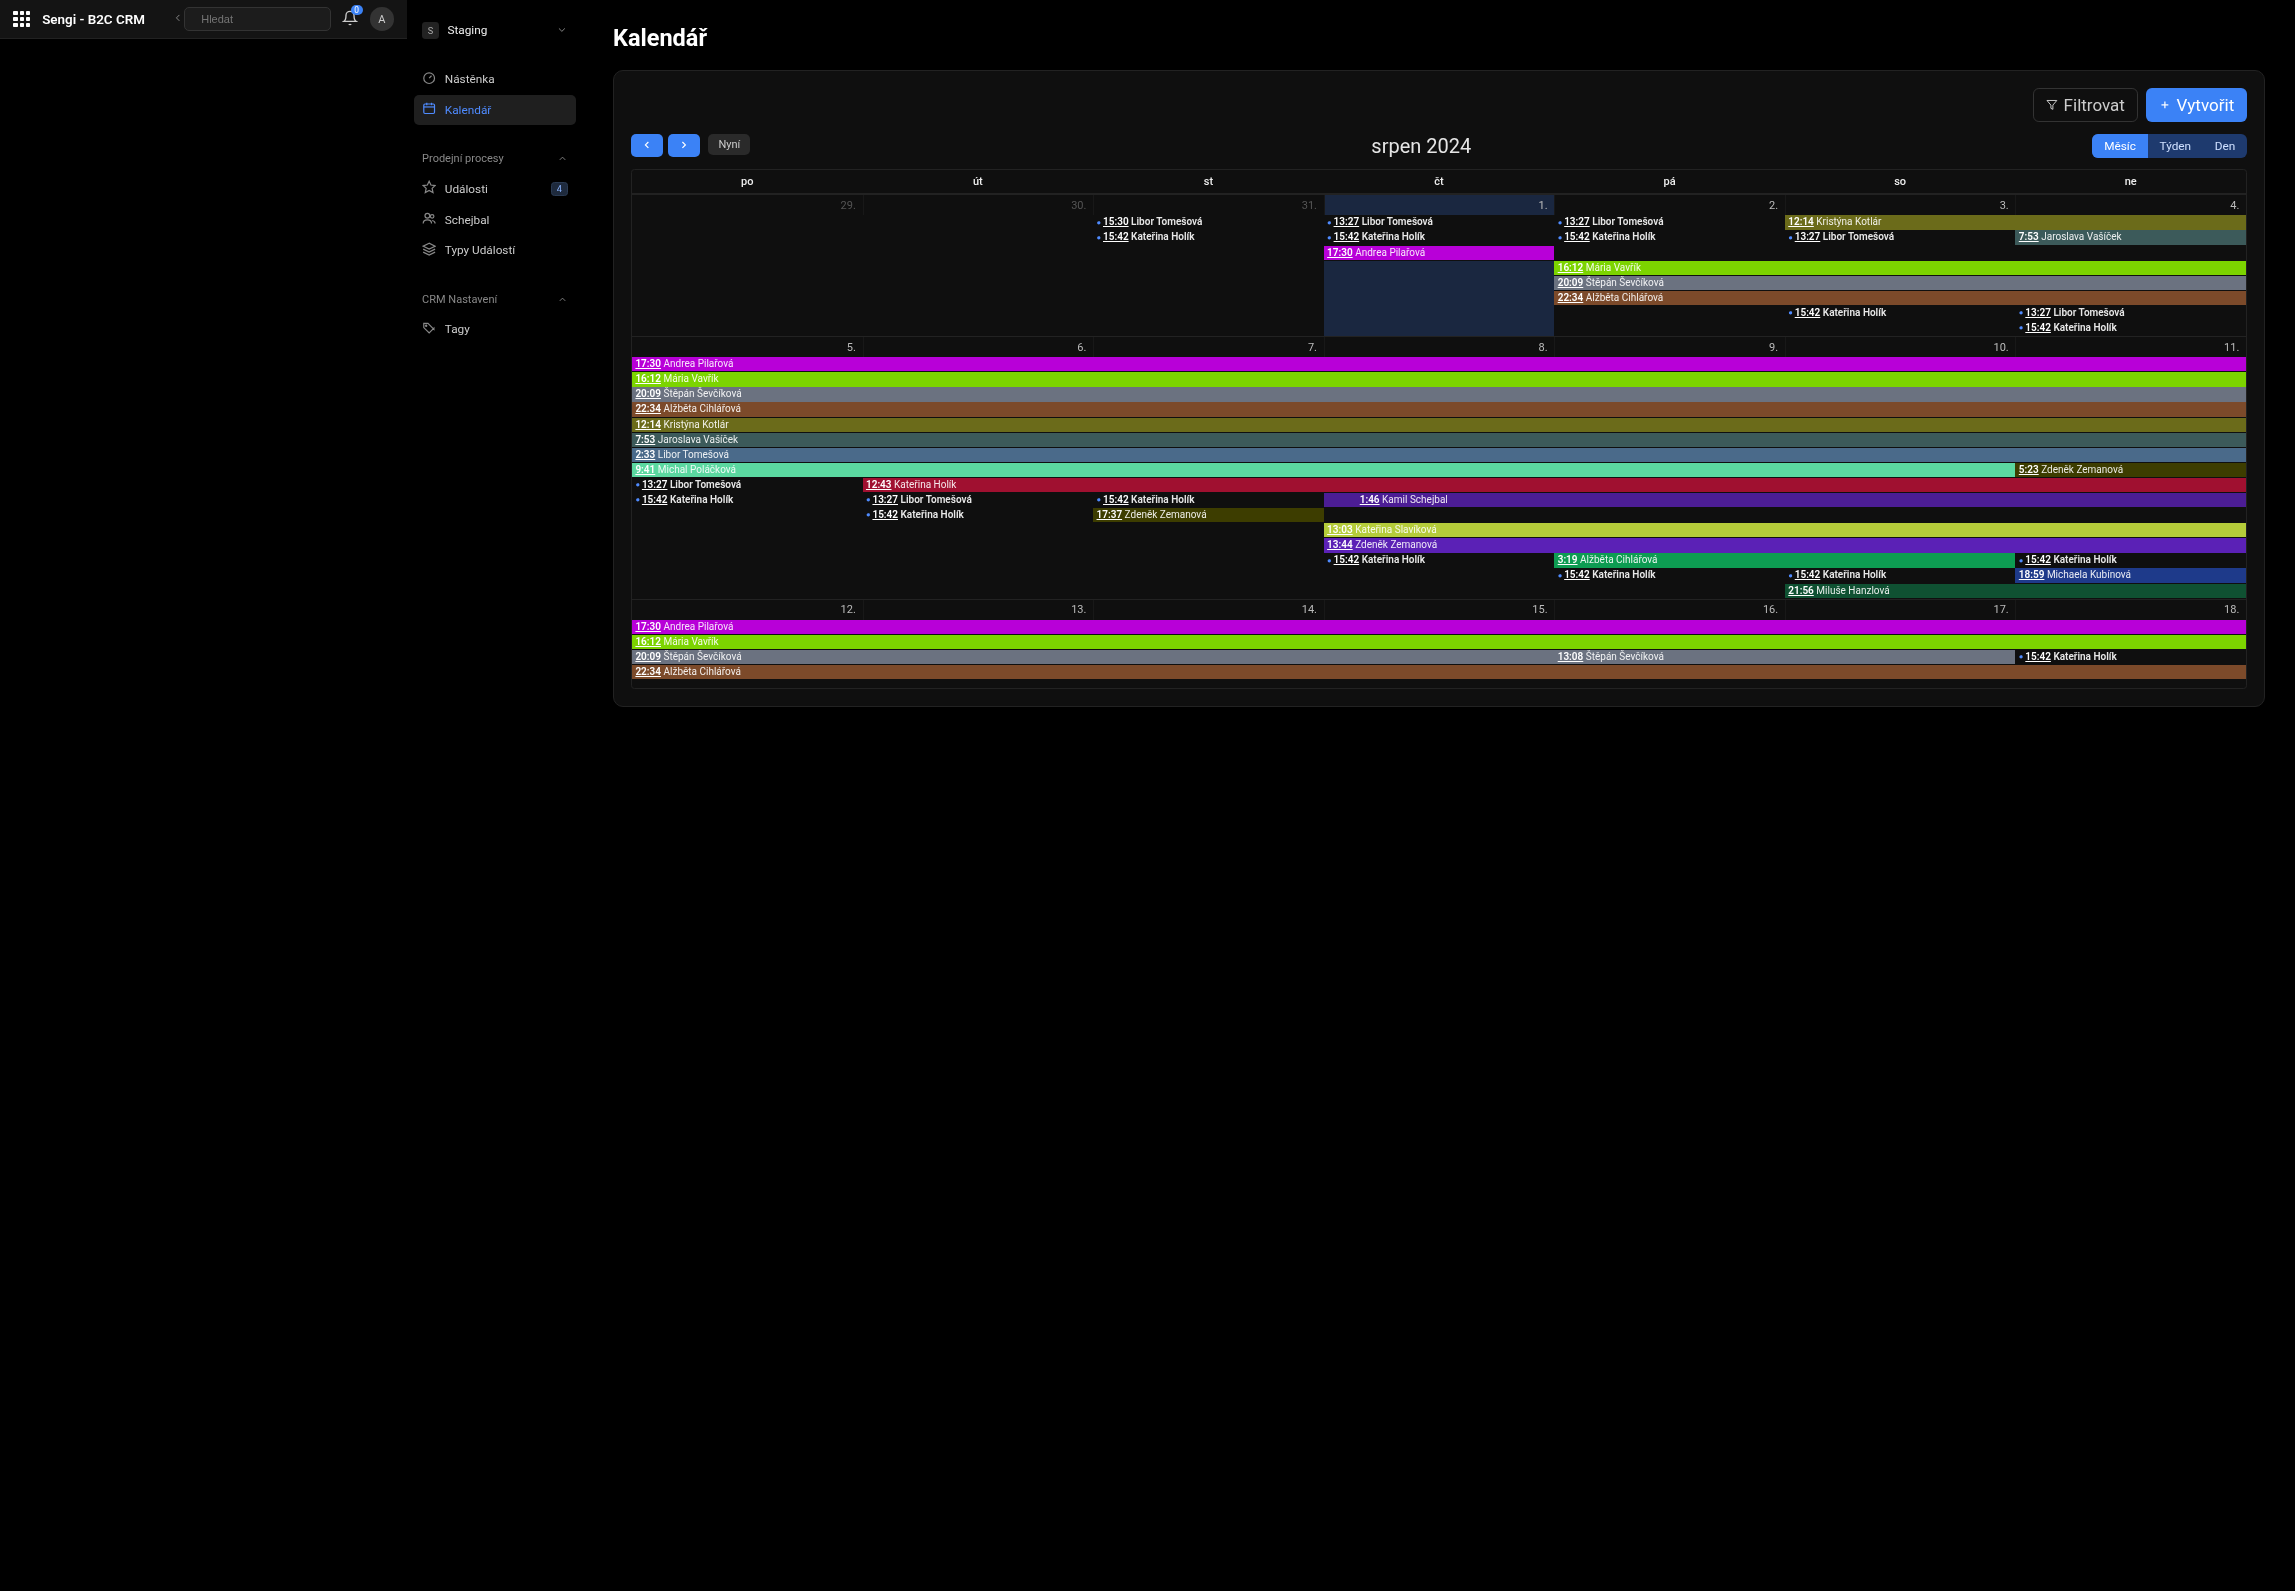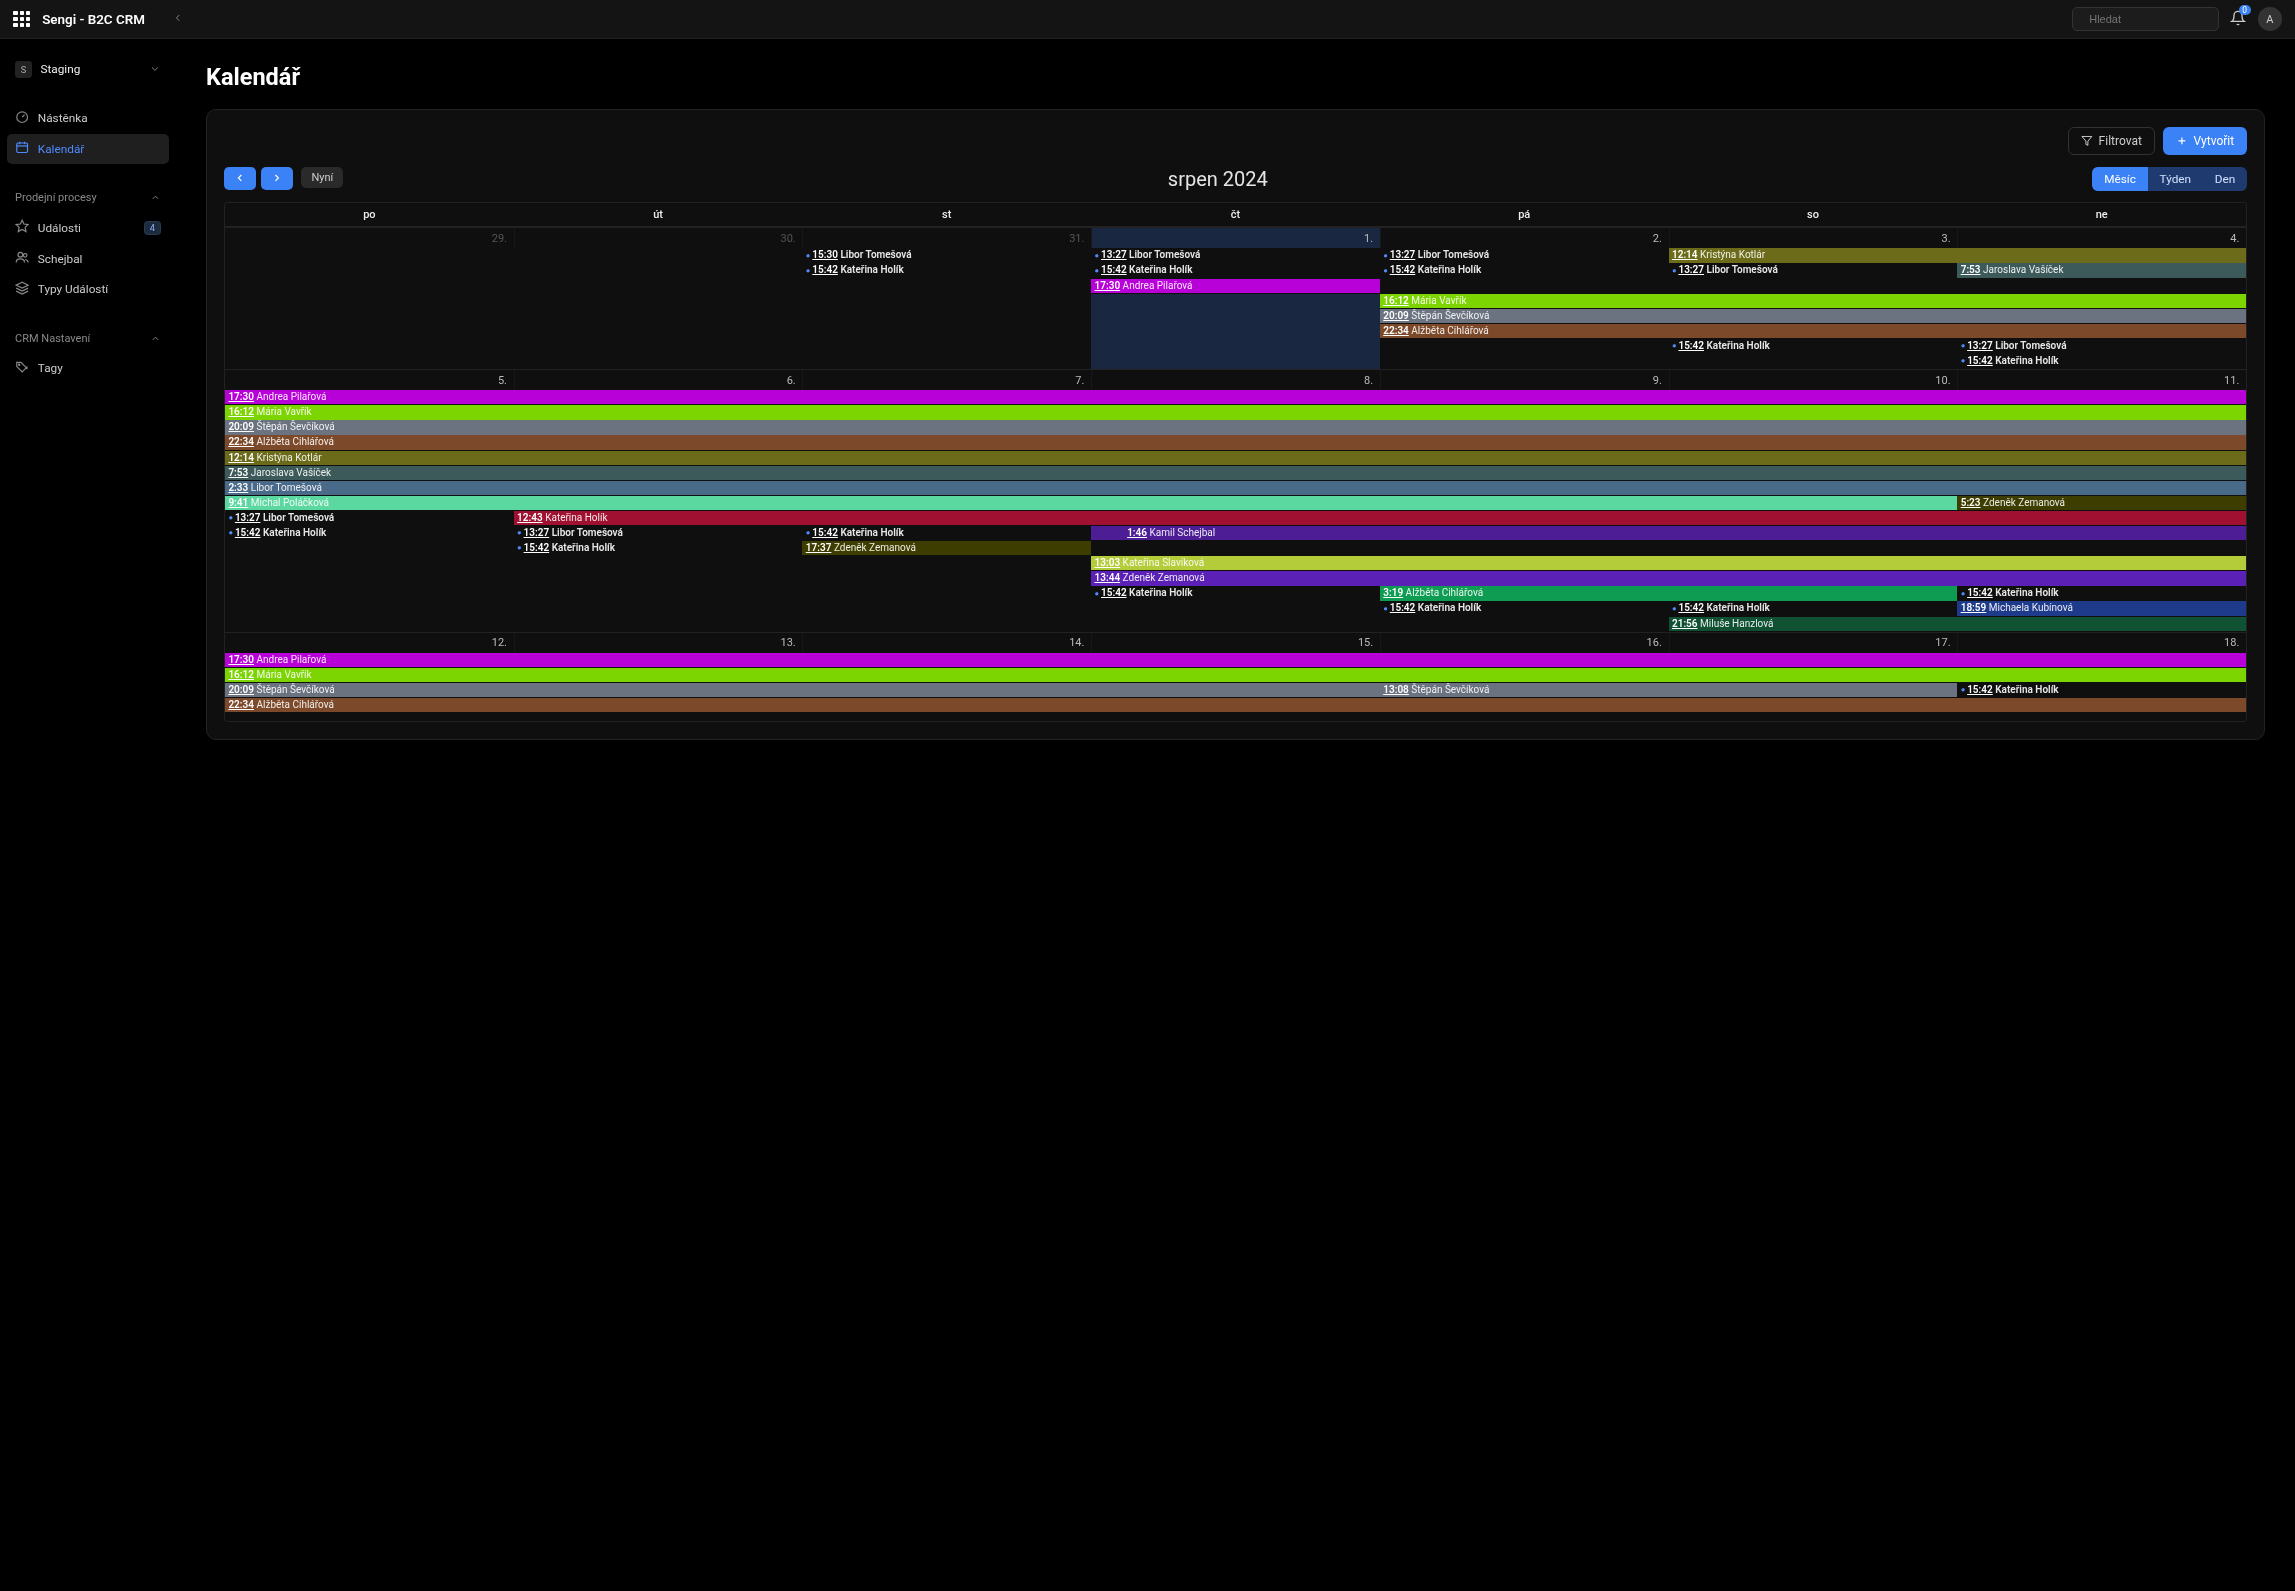--- a/index.html
+++ b/index.html
@@ -3,21 +3,21 @@
 <meta charset="utf-8">
 <style>
 * { box-sizing: border-box; margin: 0; padding: 0; }
 body {
   background: #000;
   color: #e5e5e5;
   font-family: -apple-system, BlinkMacSystemFont, "Segoe UI", Roboto, sans-serif;
   font-size: 11.8px;
   overflow: hidden;
 }
-.app { display: flex; flex-direction: column; height: 100vh; width: 100vw; }
+.app { display: flex; flex-direction: row; height: 100vh; width: 100vw; }
 .header {
   height: 39px;
   background: #141414;
   display: flex;
   align-items: center;
   padding: 0 13.4px;
   border-bottom: 0.8px solid #222;
 }
 .header-left { display: flex; align-items: center; gap: 11.8px; }
 .apps-grid { width: 17px; height: 17px; display: grid; grid-template-columns: repeat(3,1fr); grid-template-rows: repeat(3,1fr); gap: 1.7px; cursor: pointer; }
@@ -53,21 +53,21 @@
 .side-item svg { stroke: #888; }
 .side-badge { margin-left: auto; background: #1e2a3d; color: #8ab4ff; font-size: 9.2px; padding: 0.8px 5px; border-radius: 3.4px; border: 0.8px solid #2a3a52; }
 .side-header { display: flex; align-items: center; justify-content: space-between; padding: 8.4px 8.4px 5px; font-size: 11px; color: #888; cursor: pointer; }
 
 .main { flex: 1; padding: 23.5px 30px; overflow: auto; }
 .page-title { font-size: 23.5px; font-weight: 700; color: #fff; margin-bottom: 18.5px; }
 .panel {
   background: #0f0f0f; border: 0.8px solid #222; border-radius: 10px; padding: 17px;
 }
 .panel-top { display: flex; justify-content: flex-end; gap: 8.4px; margin-bottom: 11.8px; }
-.btn { display: inline-flex; align-items: center; gap: 5.9px; padding: 5.9px 11.8px; border-radius: 5.9px; font-size: 12px; cursor: pointer; border: 0.8px solid transparent; }
+.btn { display: inline-flex; align-items: center; gap: 5.9px; padding: 5.9px 11.8px; border-radius: 5.9px; font-size: 17px; cursor: pointer; border: 0.8px solid transparent; }
 .btn-outline { background: transparent; border-color: #333; color: #ccc; }
 .btn-primary { background: #3b82f6; color: #fff; }
 .toolbar { display: flex; align-items: flex-start; gap: 8.4px; margin-bottom: 11.8px; }
 .nav-btns { display: flex; gap: 5px; }
 .nav-btns .sq { width: 32px; height: 23.5px; background: #3b82f6; border-radius: 5px; display: flex; align-items: center; justify-content: center; cursor: pointer; }
 .btn-now { background: #2a2a2a; color: #ccc; padding: 4.2px 10px; border-radius: 5px; cursor: pointer; font-size: 11px; }
 .cal-title { flex: 1; text-align: center; font-size: 20px; color: #e5e5e5; }
 .seg { display: flex; background: #1e3a6e; border-radius: 5.9px; overflow: hidden; }
 .seg div { padding: 5px 11.8px; font-size: 11.8px; cursor: pointer; color: #cfe0ff; }
 .seg div.on { background: #3b82f6; color: #fff; }

